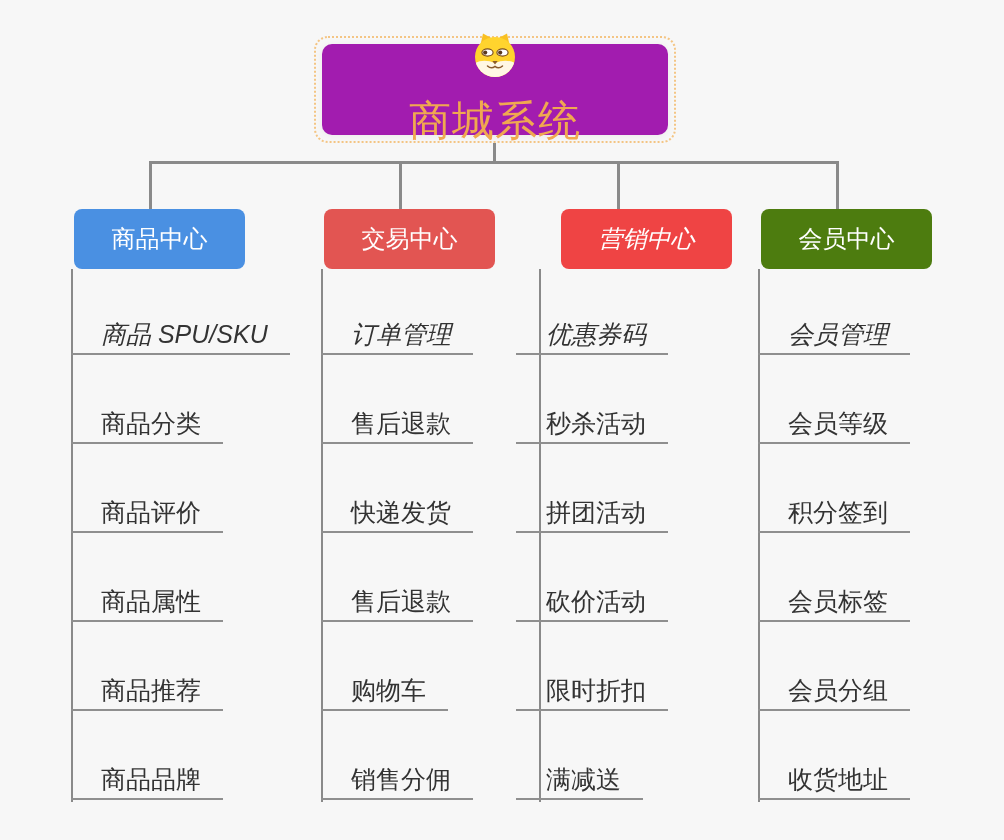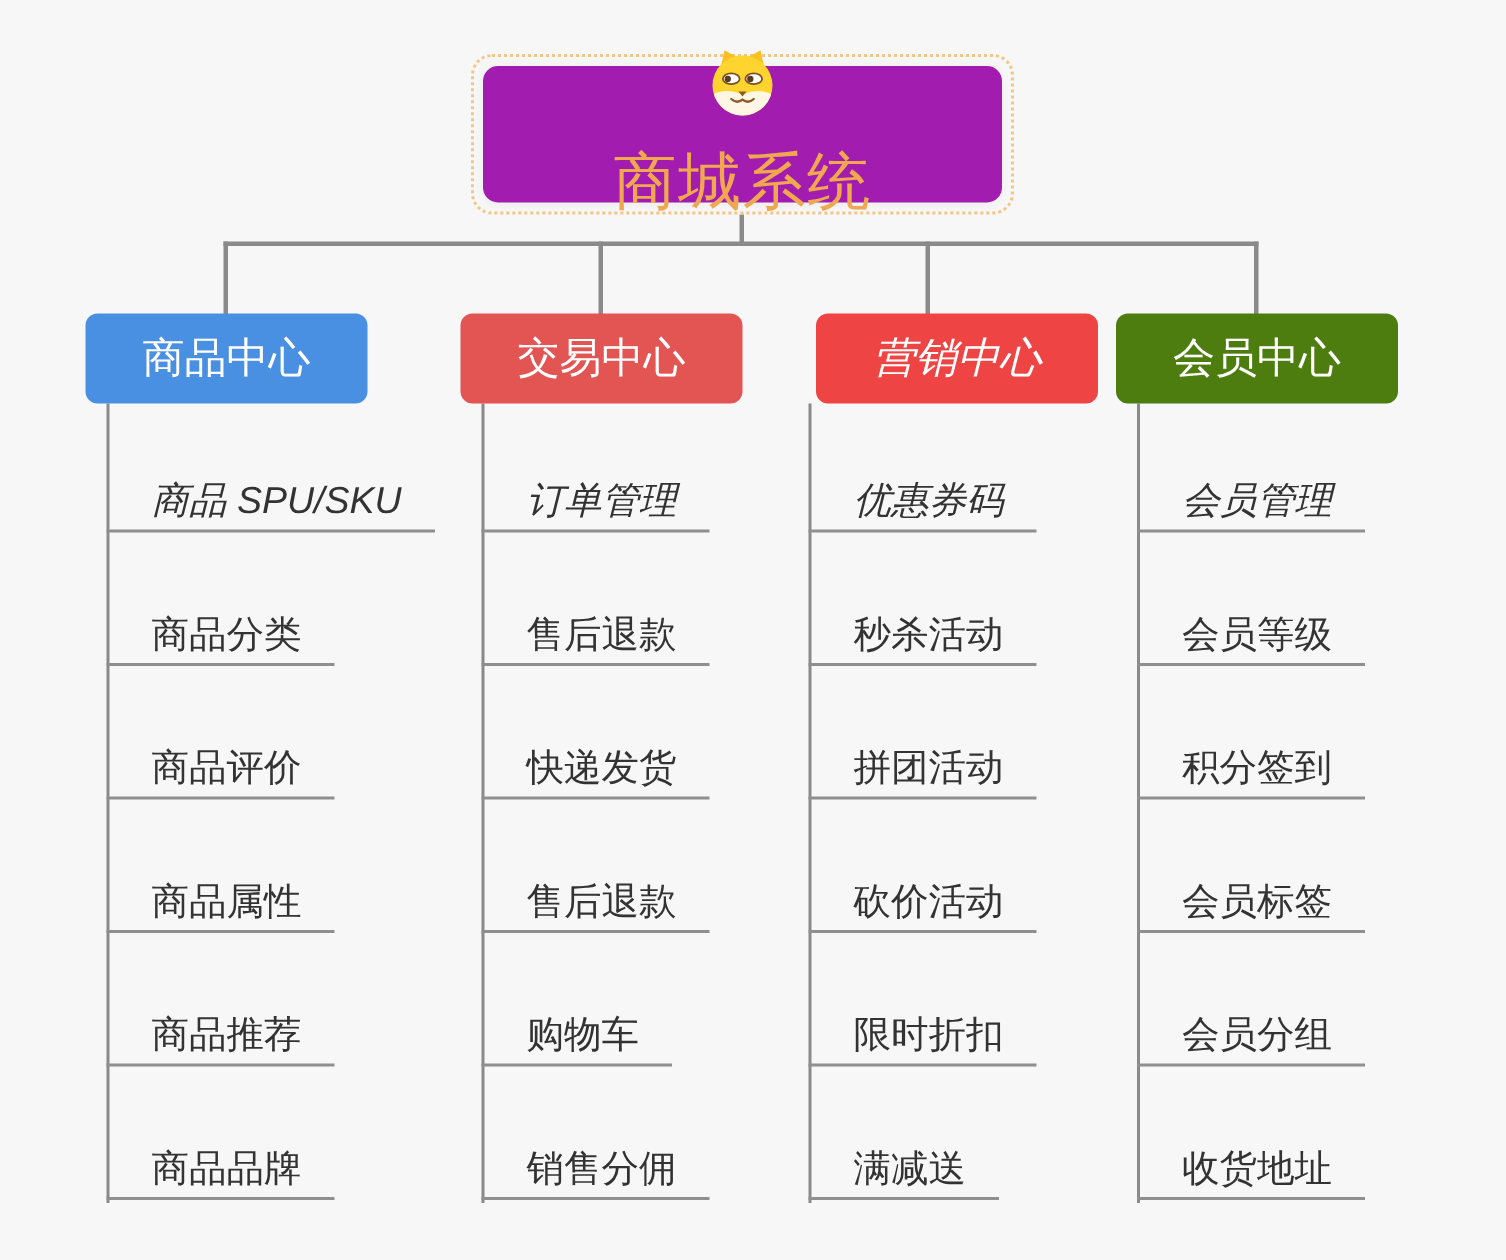--- a/index.html
+++ b/index.html
@@ -54,46 +54,47 @@
   .drop4{left:836px;}
   .spine{top:269px;width:2px;height:533px;}
   .spine1{left:71px;}
   .spine2{left:321px;}
   .spine3{left:539px;}
   .spine4{left:758px;}
   
   .branch{
     position:absolute;
     top:209px;
-    width:188px;height:60px;
+    width:171px;height:60px;
     border-radius:8px;
     display:flex;align-items:center;justify-content:center;
     color:#ffffff;
-    font-size:28px;
+    font-size:24px;
     white-space:nowrap;
     cursor:default;
+    margin-left:17px;
   }
   .b1{left:57px;background:#4a90e2;}
   .b2{left:307px;background:#e25552;}
   .b3{left:544px;background:#ef4444;font-style:italic;}
   .b4{left:744px;background:#4d7c0f;}
   
   .leaf{
     position:absolute;
     box-sizing:border-box;
     font-size:25px;
     line-height:1;
     color:#333333;
     white-space:nowrap;
     padding:0 22px 6px 30px;
     border-bottom:2px solid #8f8f8f;
   }
   .c1{left:71px;}
   .c2{left:321px;}
-  .c3{left:539px;}
+  .c3{left:516px;}
   .c4{left:758px;}
   .r1{top:322px;font-style:italic;}
   .r2{top:411px;}
   .r3{top:500px;}
   .r4{top:589px;}
   .r5{top:678px;}
   .r6{top:767px;}
 </style>
 </head>
 <body>

